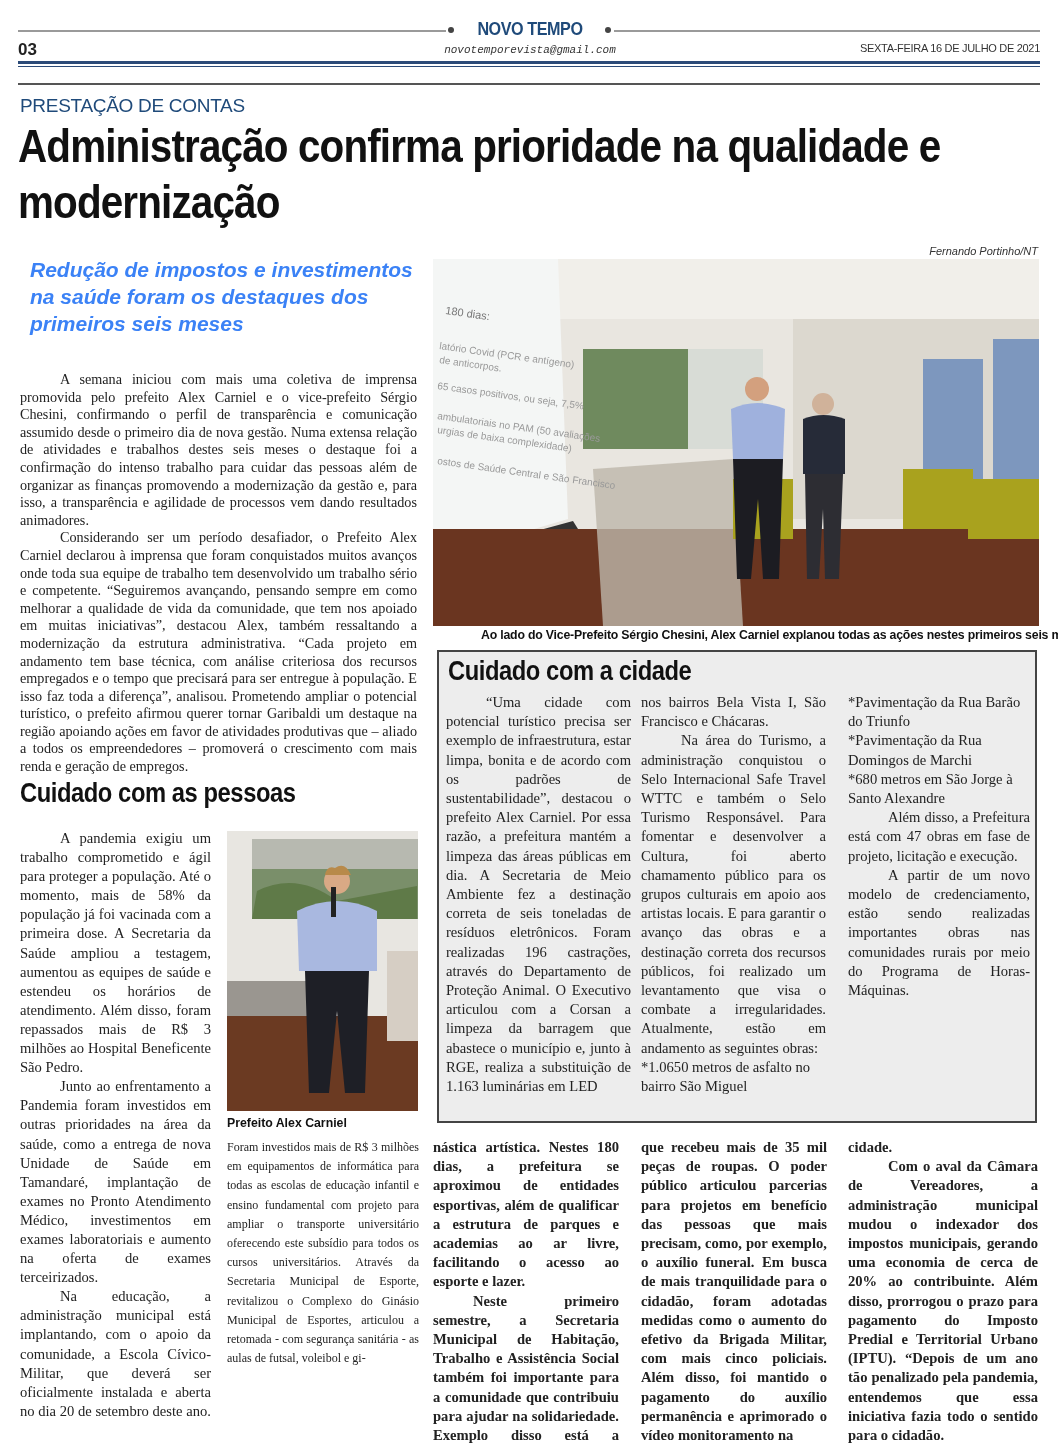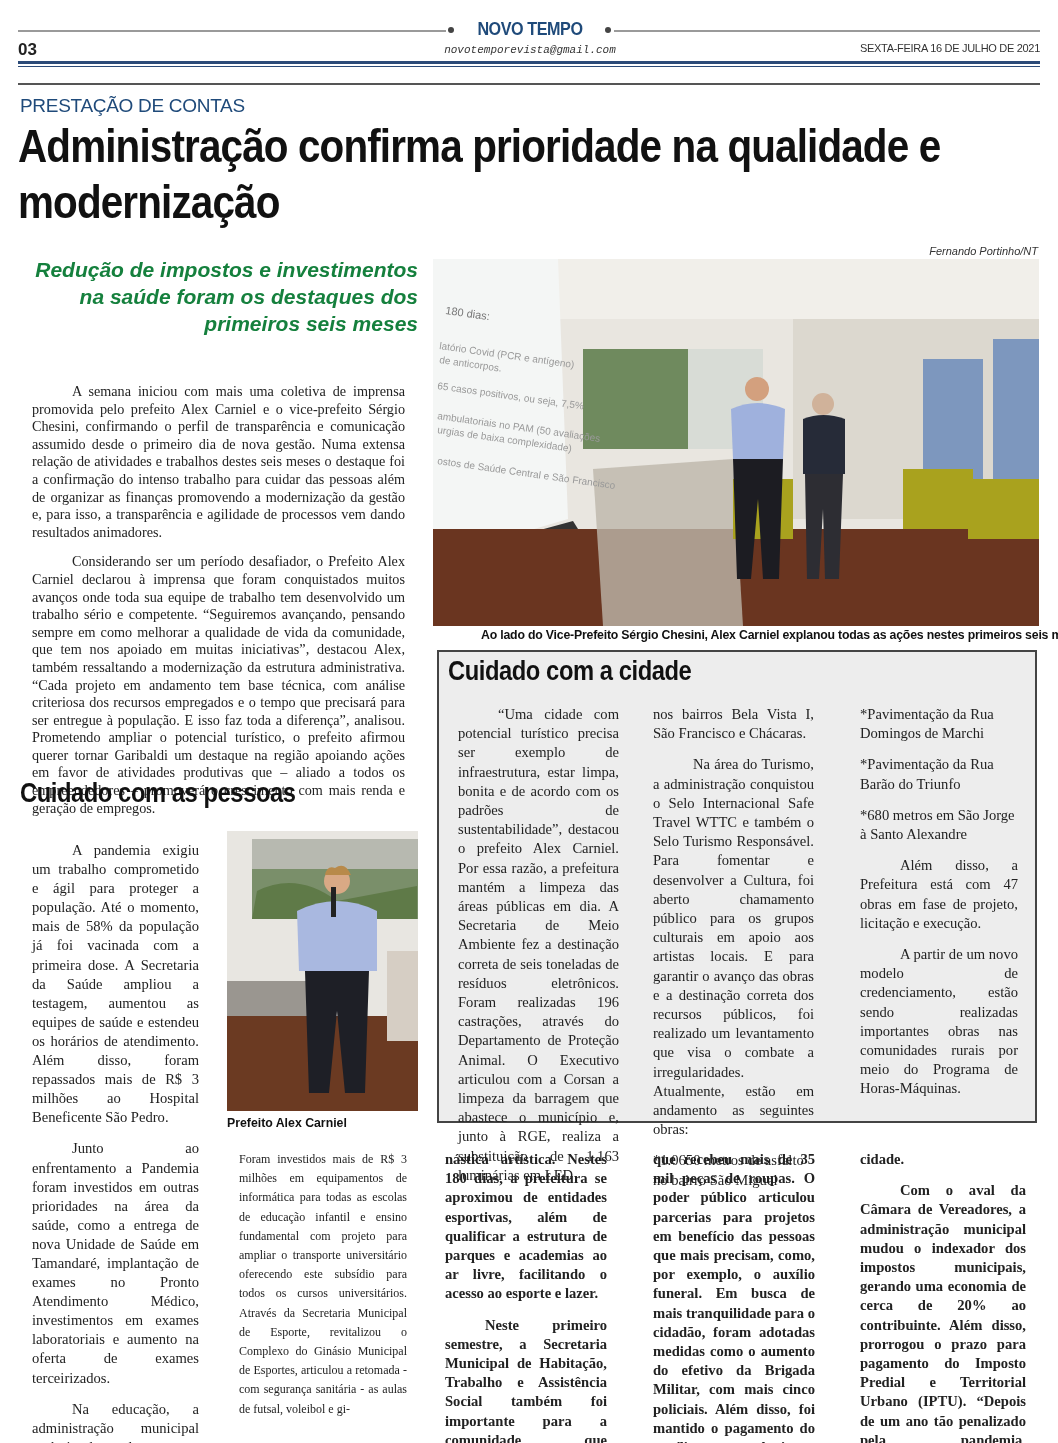--- a/index.html
+++ b/index.html
@@ -12,24 +12,24 @@
   .email { position:absolute; top:44px; left:380px; width:300px; text-align:center; font-family:Liberation Mono, monospace; font-style:italic; font-size:11px; color:#333; }
   .pageno { position:absolute; top:40px; left:18px; font-family:"Liberation Sans", sans-serif; font-weight:bold; font-size:17px; color:#222; }
   .dateline { position:absolute; top:42px; right:18px; font-family:"Liberation Sans", sans-serif; font-size:11px; color:#333; letter-spacing:-0.3px; }
   .rule-blue { position:absolute; left:18px; right:18px; top:61px; height:3px; background:#2b4a78; }
   .rule-blue2 { position:absolute; left:18px; right:18px; top:66px; height:1px; background:#2b4a78; }
   .rule-gray { position:absolute; left:18px; right:18px; top:83px; height:2px; background:#555; }
 
   .kicker { position:absolute; top:95px; left:20px; font-family:"Liberation Sans", sans-serif; font-weight:normal; font-size:19px; color:#1f4a7a; letter-spacing:-0.3px; }
   .headline { position:absolute; top:118px; left:18px; width:1000px; font-family:"Liberation Sans", sans-serif; font-weight:bold; font-size:47px; line-height:56px; color:#111; letter-spacing:-1px; transform-origin:left top; transform:scaleX(0.86); width:1160px; }
 
-  .subhead { position:absolute; top:256px; left:30px; width:388px; text-align:right; font-family:"Liberation Sans", sans-serif; font-style:italic; font-weight:bold; font-size:21px; line-height:27px; color:#15803d; }
+  .subhead { position:absolute; top:256px; left:30px; width:388px; font-family:"Liberation Sans", sans-serif; font-style:italic; font-weight:bold; font-size:21px; line-height:27px; color:#3b82f6; }
 
   .body-text { font-family:"Liberation Serif", serif; font-size:14.2px; line-height:17.6px; color:#222; text-align:justify; hyphens:manual; }
-  .body-text p { margin:12px; text-indent:40px; }
+  .body-text p { margin:0; text-indent:40px; }
   .body-text p.noindent { text-indent:0; }
 
   .col-intro { position:absolute; top:371px; left:20px; width:397px; }
 
   .section-title { position:absolute; font-family:"Liberation Sans", sans-serif; font-weight:bold; font-size:27px; color:#111; letter-spacing:-0.5px; transform-origin:left top; transform:scaleX(0.88); white-space:nowrap; }
 
   .col-people-1 { position:absolute; top:829px; left:20px; width:191px; font-size:14.6px; line-height:19.1px; }
   .col-people-2 { position:absolute; top:1138px; left:227px; width:192px; font-size:12px; line-height:19.2px; }
 
   
@@ -145,22 +145,22 @@
 
 <div class="city-col city-c1 body-text">
   <p>“Uma cidade com potencial turístico precisa ser exemplo de infraestrutura, estar limpa, bonita e de acordo com os padrões de sustentabilidade”, destacou o prefeito Alex Carniel. Por essa razão, a prefeitura mantém a limpeza das áreas públicas em dia. A Secretaria de Meio Ambiente fez a destinação correta de seis toneladas de resíduos eletrônicos. Foram realizadas 196 castrações, através do Departamento de Proteção Animal. O Executivo articulou com a Corsan a limpeza da barragem que abastece o município e, junto à RGE, realiza a substituição de 1.163 luminárias em LED</p>
 </div>
 <div class="city-col city-c2 body-text">
   <p class="noindent">nos bairros Bela Vista I, São Francisco e Chácaras.</p>
   <p>Na área do Turismo, a administração conquistou o Selo Internacional Safe Travel WTTC e também o Selo Turismo Responsável. Para fomentar e desenvolver a Cultura, foi aberto chamamento público para os grupos culturais em apoio aos artistas locais. E para garantir o avanço das obras e a destinação correta dos recursos públicos, foi realizado um levantamento que visa o combate a irregularidades. Atualmente, estão em andamento as seguintes obras:</p>
   <p class="item">*1.0650 metros de asfalto no bairro São Miguel</p>
 </div>
 <div class="city-col city-c3 body-text">
+  <p class="item">*Pavimentação da Rua Barão do Triunfo</p>
   <p class="item">*Pavimentação da Rua Domingos de Marchi</p>
-  <p class="item">*Pavimentação da Rua Barão do Triunfo</p>
   <p class="item">*680 metros em São Jorge à Santo Alexandre</p>
   <p>Além disso, a Prefeitura está com 47 obras em fase de projeto, licitação e execução.</p>
   <p>A partir de um novo modelo de credenciamento, estão sendo realizadas importantes obras nas comunidades rurais por meio do Programa de Horas-Máquinas.</p>
 </div>
 
 <div class="bottom-col b1 body-text">
   <p class="noindent">nástica artística. Nestes 180 dias, a prefeitura se aproximou de entidades esportivas, além de qualificar a estrutura de parques e academias ao ar livre, facilitando o acesso ao esporte e lazer.</p>
   <p>Neste primeiro semestre, a Secretaria Municipal de Habitação, Trabalho e Assistência Social também foi importante para a comunidade que contribuiu para ajudar na solidariedade. Exemplo disso está a Campanha do Agasalho</p>
 </div>
 <div class="bottom-col b2 body-text">

